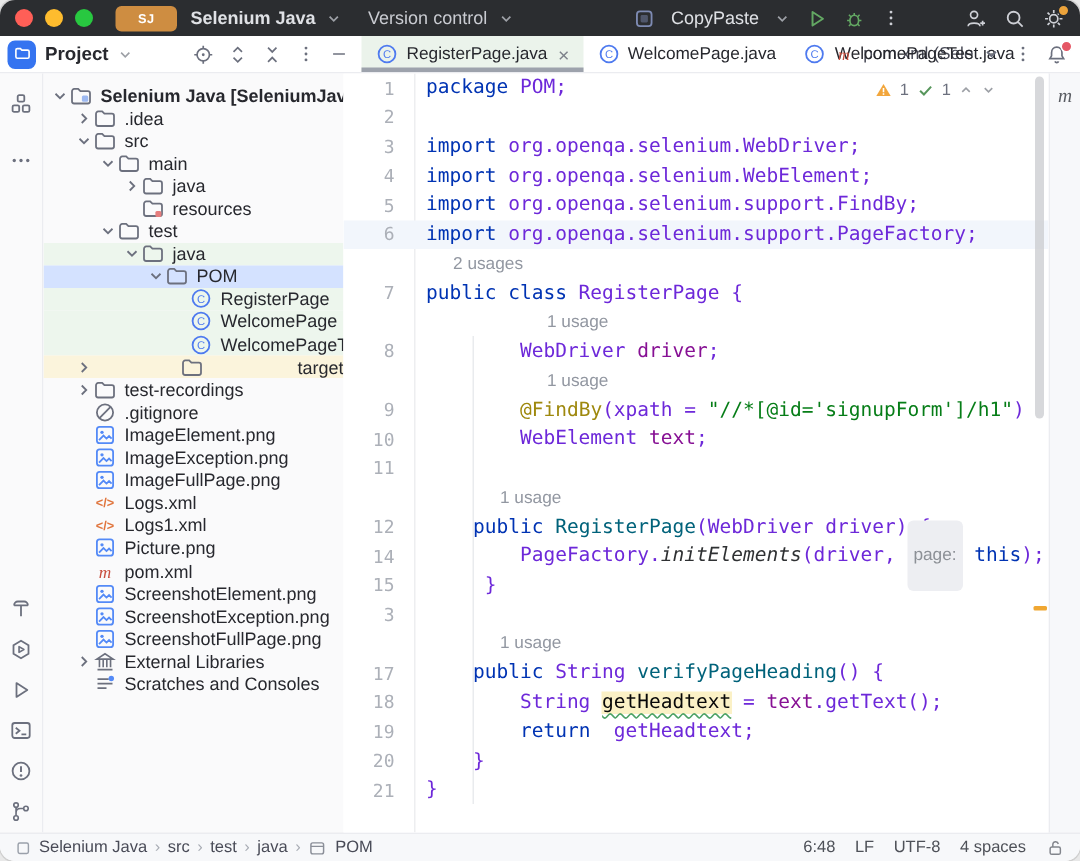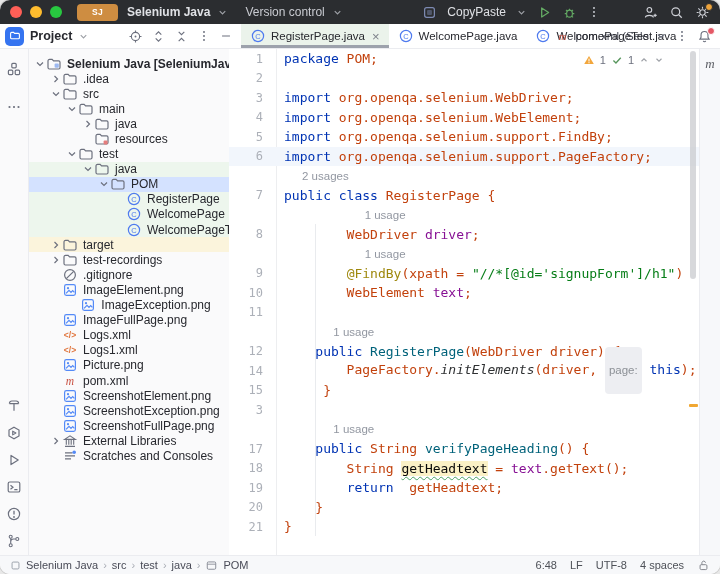--- a/index.html
+++ b/index.html
@@ -54,21 +54,21 @@
   
   .editor{flex:1;position:relative;background:#fff;font-family:"DejaVu Sans Mono",monospace;font-size:13px;overflow:hidden;min-width:0;}
   .gutterline{position:absolute;left:47px;top:0;bottom:0;width:1px;background:#EDEEF0;}
   .iguide{position:absolute;left:86px;top:175px;height:312px;width:1px;background:#E9EBEE;}
   .crow{height:19.5px;display:flex;align-items:center;position:relative;}
   .crow.caret{background:#F2F6FC;}
   .ln{width:34px;flex:none;text-align:right;color:#ACB0B8;font-size:12px;}
   .ct{margin-left:21px;white-space:pre;color:#080808;}
   .kw{color:#0033B3}.str{color:#067D17}.ann{color:#9E880D}.fld{color:#871094}.mth{color:#00627A}
   .it{font-style:italic;color:#2F3133;}
-  .pl{color:#c2410c;}
+  .pl{color:#6d28d9;}
   .warn{background:#FBF1C6;text-decoration:underline;text-decoration-style:wavy;text-decoration-color:#4CA164;text-decoration-thickness:1px;text-underline-offset:3px;margin-top:36px;}
   .inlay{background:#EDEEF2;color:#8C9096;border-radius:4px;padding:16px 4px;font:11.5px "Liberation Sans",sans-serif;display:inline-block;height:15px;line-height:15px;vertical-align:middle;}
   .hintrow .ct{font:11.5px "Liberation Sans",sans-serif;color:#9297A1;margin-left:39px;}
   .inspect{position:absolute;top:4px;right:32px;display:flex;align-items:center;gap:5px;font:11px "Liberation Sans",sans-serif;color:#6C707E;background:rgba(255,255,255,.92);padding:1px 3px;border-radius:6px;}
   .sbar{position:absolute;right:3px;top:2px;width:6px;height:228px;background:#C9CBCF;border-radius:3px;opacity:.75;}
   .stripe{position:absolute;right:1px;top:355px;width:9px;height:3px;background:#F0A732;border-radius:1px;}
 
   .rightstrip{width:20px;flex:none;background:#F7F8FA;border-left:1px solid #EBECF0;display:flex;justify-content:center;align-items:flex-start;padding-top:7px;}
   .m-ital{font:italic 13px "Liberation Serif",serif;color:#5A5D63;}
 
@@ -464,21 +464,21 @@
         <div class="trow bg-green" style="padding-left: 84px;">
           <span class="chev"></span>
           <span class="ic">
             <svg width="16" height="16" viewBox="0 0 16 16">
               <circle cx="8" cy="8" r="5.6" fill="none" stroke="#4E7AEF" stroke-width="1.2"></circle>
               <text x="8" y="10.7" text-anchor="middle" font-size="7.5" font-family="Liberation Sans,sans-serif" fill="#4E7AEF">C</text>
             </svg>
           </span>
           <span class="lbl">WelcomePageTest</span>
         </div>
-        <div class="trow bg-yellow" style="padding-left: 20px;">
+        <div class="trow bg-yellow" style="padding-left: 20px; justify-content: space-between;">
           <span class="chev">
             <svg width="12" height="12" viewBox="0 0 12 12">
               <path d="M4.5 3l3 3-3 3" fill="none" stroke="#6C707E" stroke-width="1.2"></path>
             </svg>
           </span>
           <span class="ic">
             <svg width="16" height="16" viewBox="0 0 16 16">
               <path d="M2 5c0-.9.6-1.7 1.5-1.7h2.6l1.5 1.5h5C13.4 4.8 14 5.5 14 6.3v5.2c0 .8-.6 1.5-1.4 1.5H3.4c-.8 0-1.4-.7-1.4-1.5z" fill="none" stroke="#6C707E" stroke-width="1.2"></path>
             </svg>
           </span>
@@ -511,21 +511,21 @@
           <span class="chev"></span>
           <span class="ic">
             <svg width="16" height="16" viewBox="0 0 16 16">
               <rect x="2.6" y="2.6" width="10.8" height="10.8" rx="1.8" fill="none" stroke="#548AF7" stroke-width="1.2"></rect>
               <circle cx="6" cy="6.2" r="1.1" fill="#548AF7"></circle>
               <path d="M4 11.4l3-3 2 2 1.7-1.7 1.7 1.7" fill="none" stroke="#548AF7" stroke-width="1.2"></path>
             </svg>
           </span>
           <span class="lbl">ImageElement.png</span>
         </div>
-        <div class="trow" style="padding-left: 20px; justify-content: center;">
+        <div class="trow" style="padding-left: 20px;">
           <span class="chev"></span>
           <span class="ic">
             <svg width="16" height="16" viewBox="0 0 16 16">
               <rect x="2.6" y="2.6" width="10.8" height="10.8" rx="1.8" fill="none" stroke="#548AF7" stroke-width="1.2"></rect>
               <circle cx="6" cy="6.2" r="1.1" fill="#548AF7"></circle>
               <path d="M4 11.4l3-3 2 2 1.7-1.7 1.7 1.7" fill="none" stroke="#548AF7" stroke-width="1.2"></path>
             </svg>
           </span>
           <span class="lbl">ImageException.png</span>
         </div>

